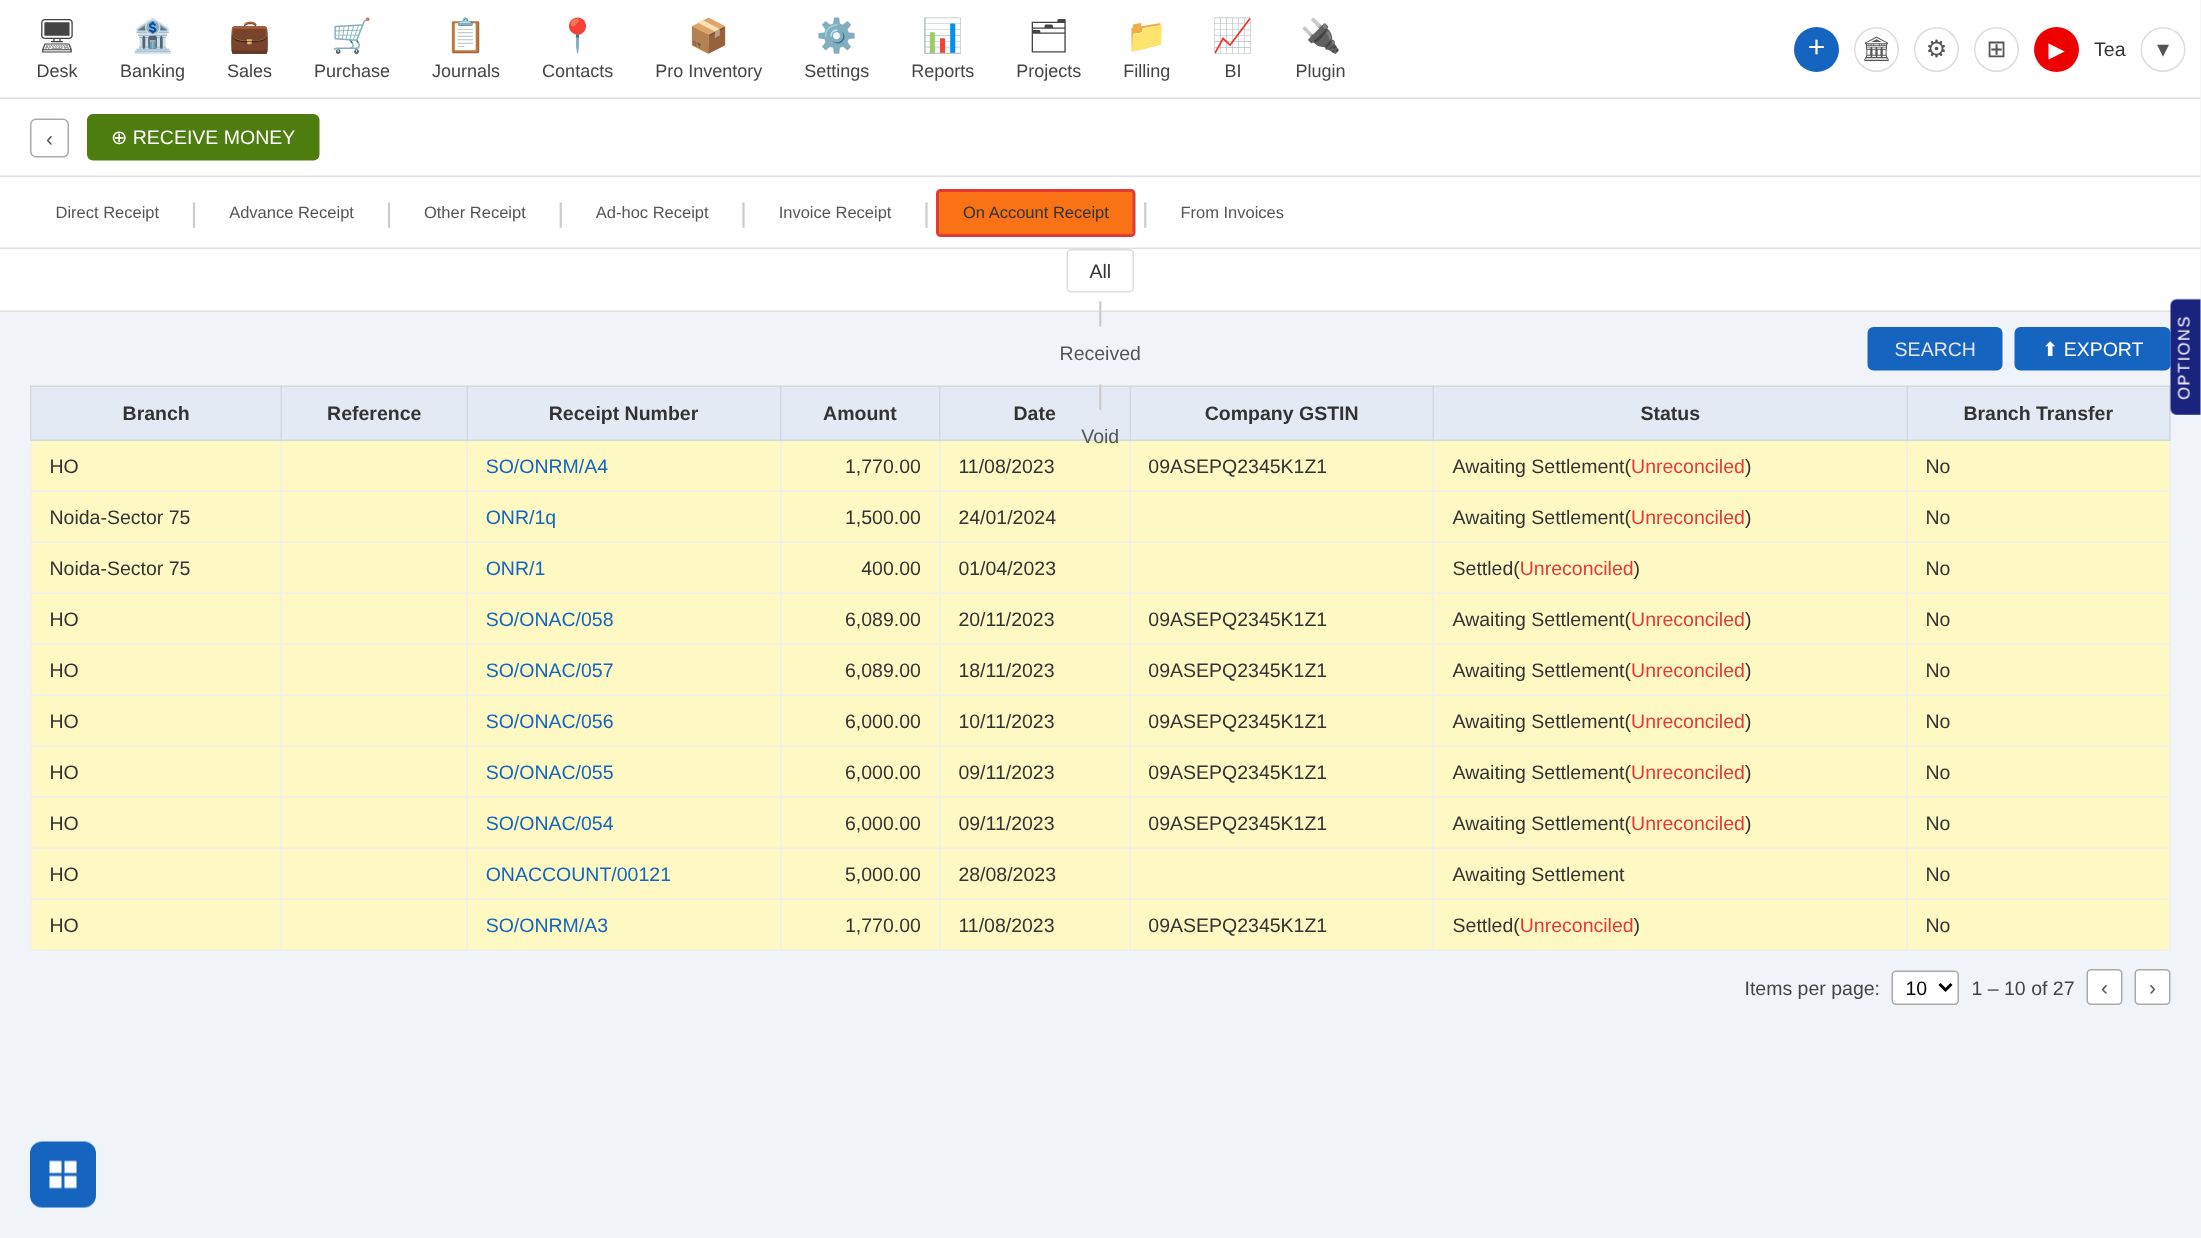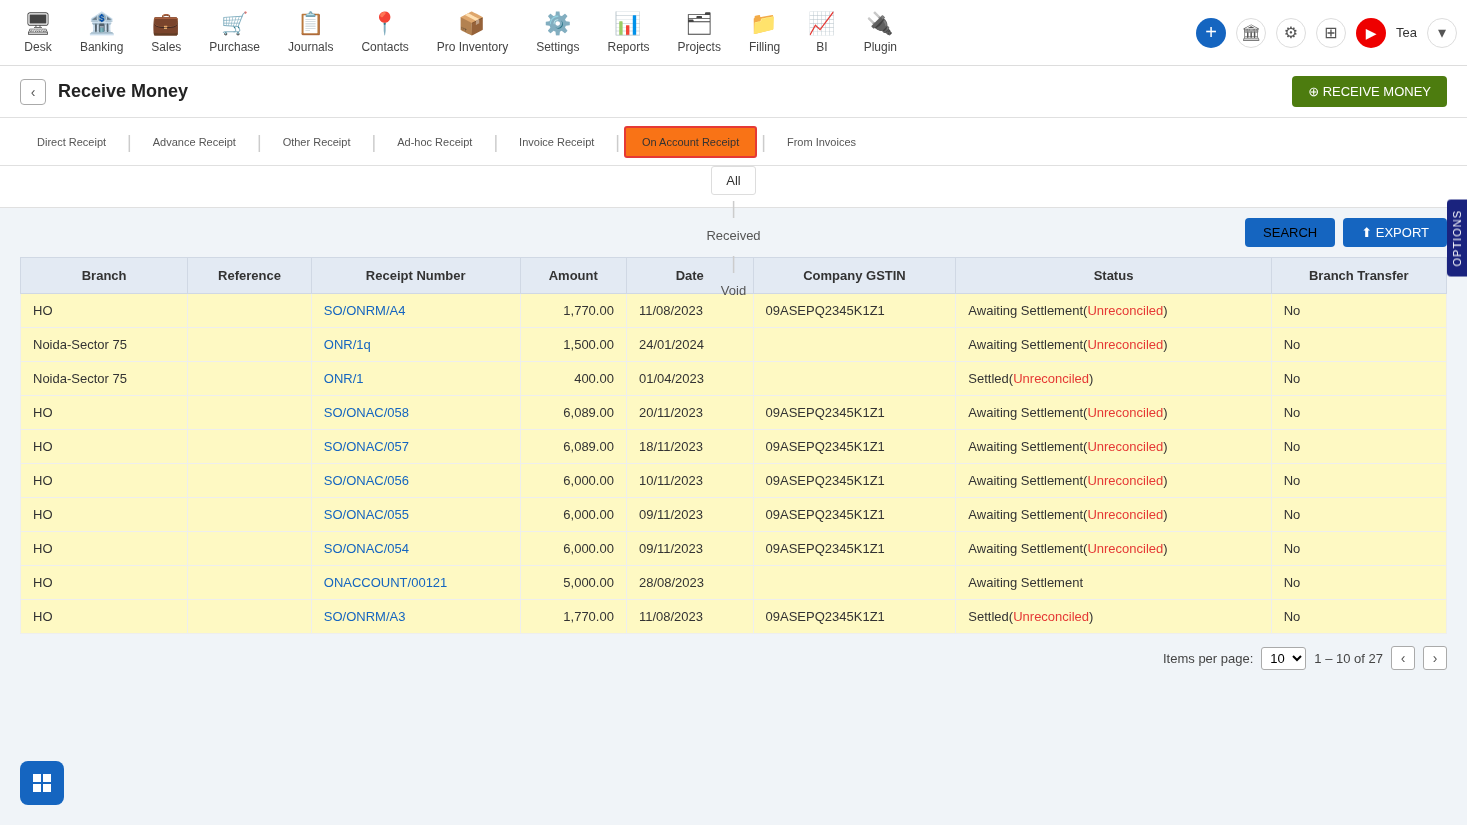--- a/index.html
+++ b/index.html
@@ -80,21 +80,21 @@
       text-orientation: mixed; transform: rotate(180deg);
       border-radius: 0 4px 4px 0; z-index: 100;
     }
 
     
     .toolbar {
       display: flex; justify-content: flex-end; padding: 10px 20px; gap: 8px;
       background: #f0f4f8;
     }
     .search-btn {
-      background: #1565c0; color: #000000; border: none; padding: 7px 18px;
+      background: #1565c0; color: #e5e5e5; border: none; padding: 7px 18px;
       border-radius: 4px; cursor: pointer; font-size: 13px; text-align: center;
     }
     .export-btn {
       background: #1565c0; color: #fff; border: none; padding: 7px 18px;
       border-radius: 4px; cursor: pointer; font-size: 13px; display: flex;
       align-items: center; gap: 5px;
     }
 
     
     .table-wrapper { padding: 0 20px; }
@@ -198,21 +198,20 @@
     <div class="nav-right-btn">⚙</div>
     <div class="nav-right-btn">⊞</div>
     <div class="nav-right-btn red">▶</div>
     <div class="user-label">Tea</div>
     <div class="nav-right-btn">▾</div>
   </div>
 </div>
 
 <div class="page-header">
   <div class="back-btn">‹</div>
-  <div class="page-title">Receive Money</div>
   <button class="receive-money-btn">⊕ RECEIVE MONEY</button>
 </div>
 
 <div class="tabs-bar">
 
 <div class="tab">Direct Receipt</div>
     <span class="tab-separator">|</span>
     <div class="tab">Advance Receipt</div>
     <span class="tab-separator">|</span>
     <div class="tab">Other Receipt</div>

